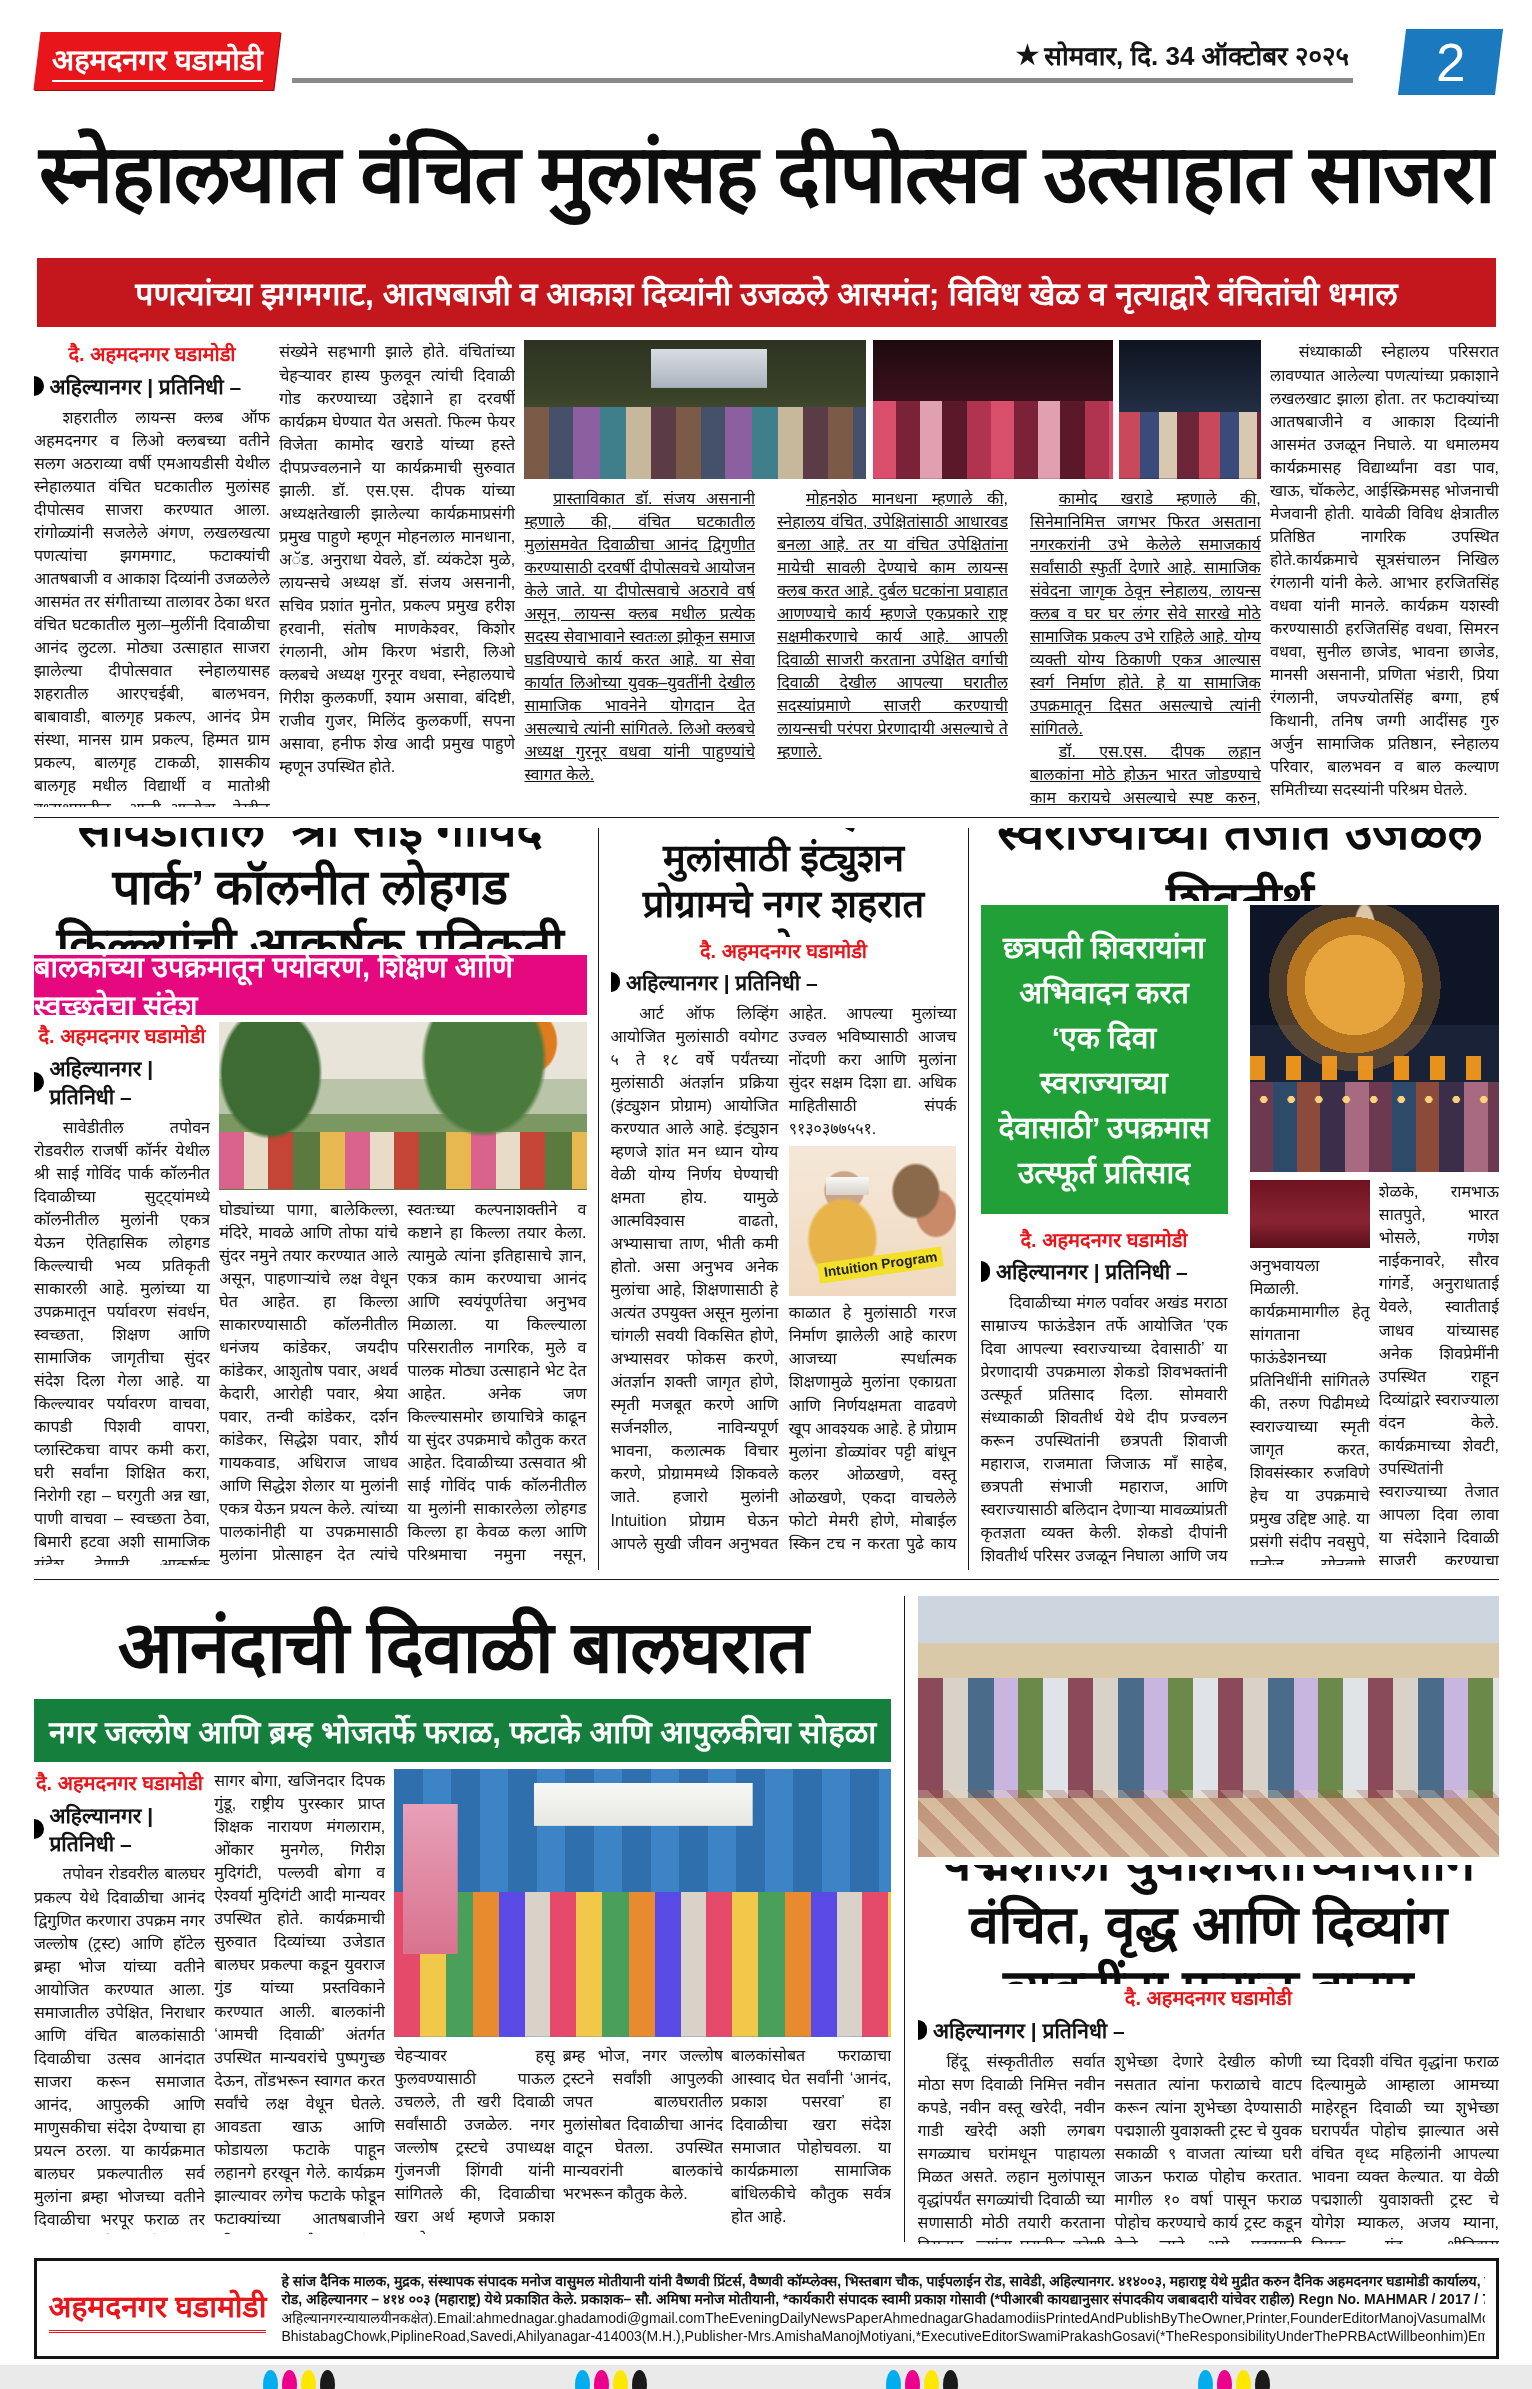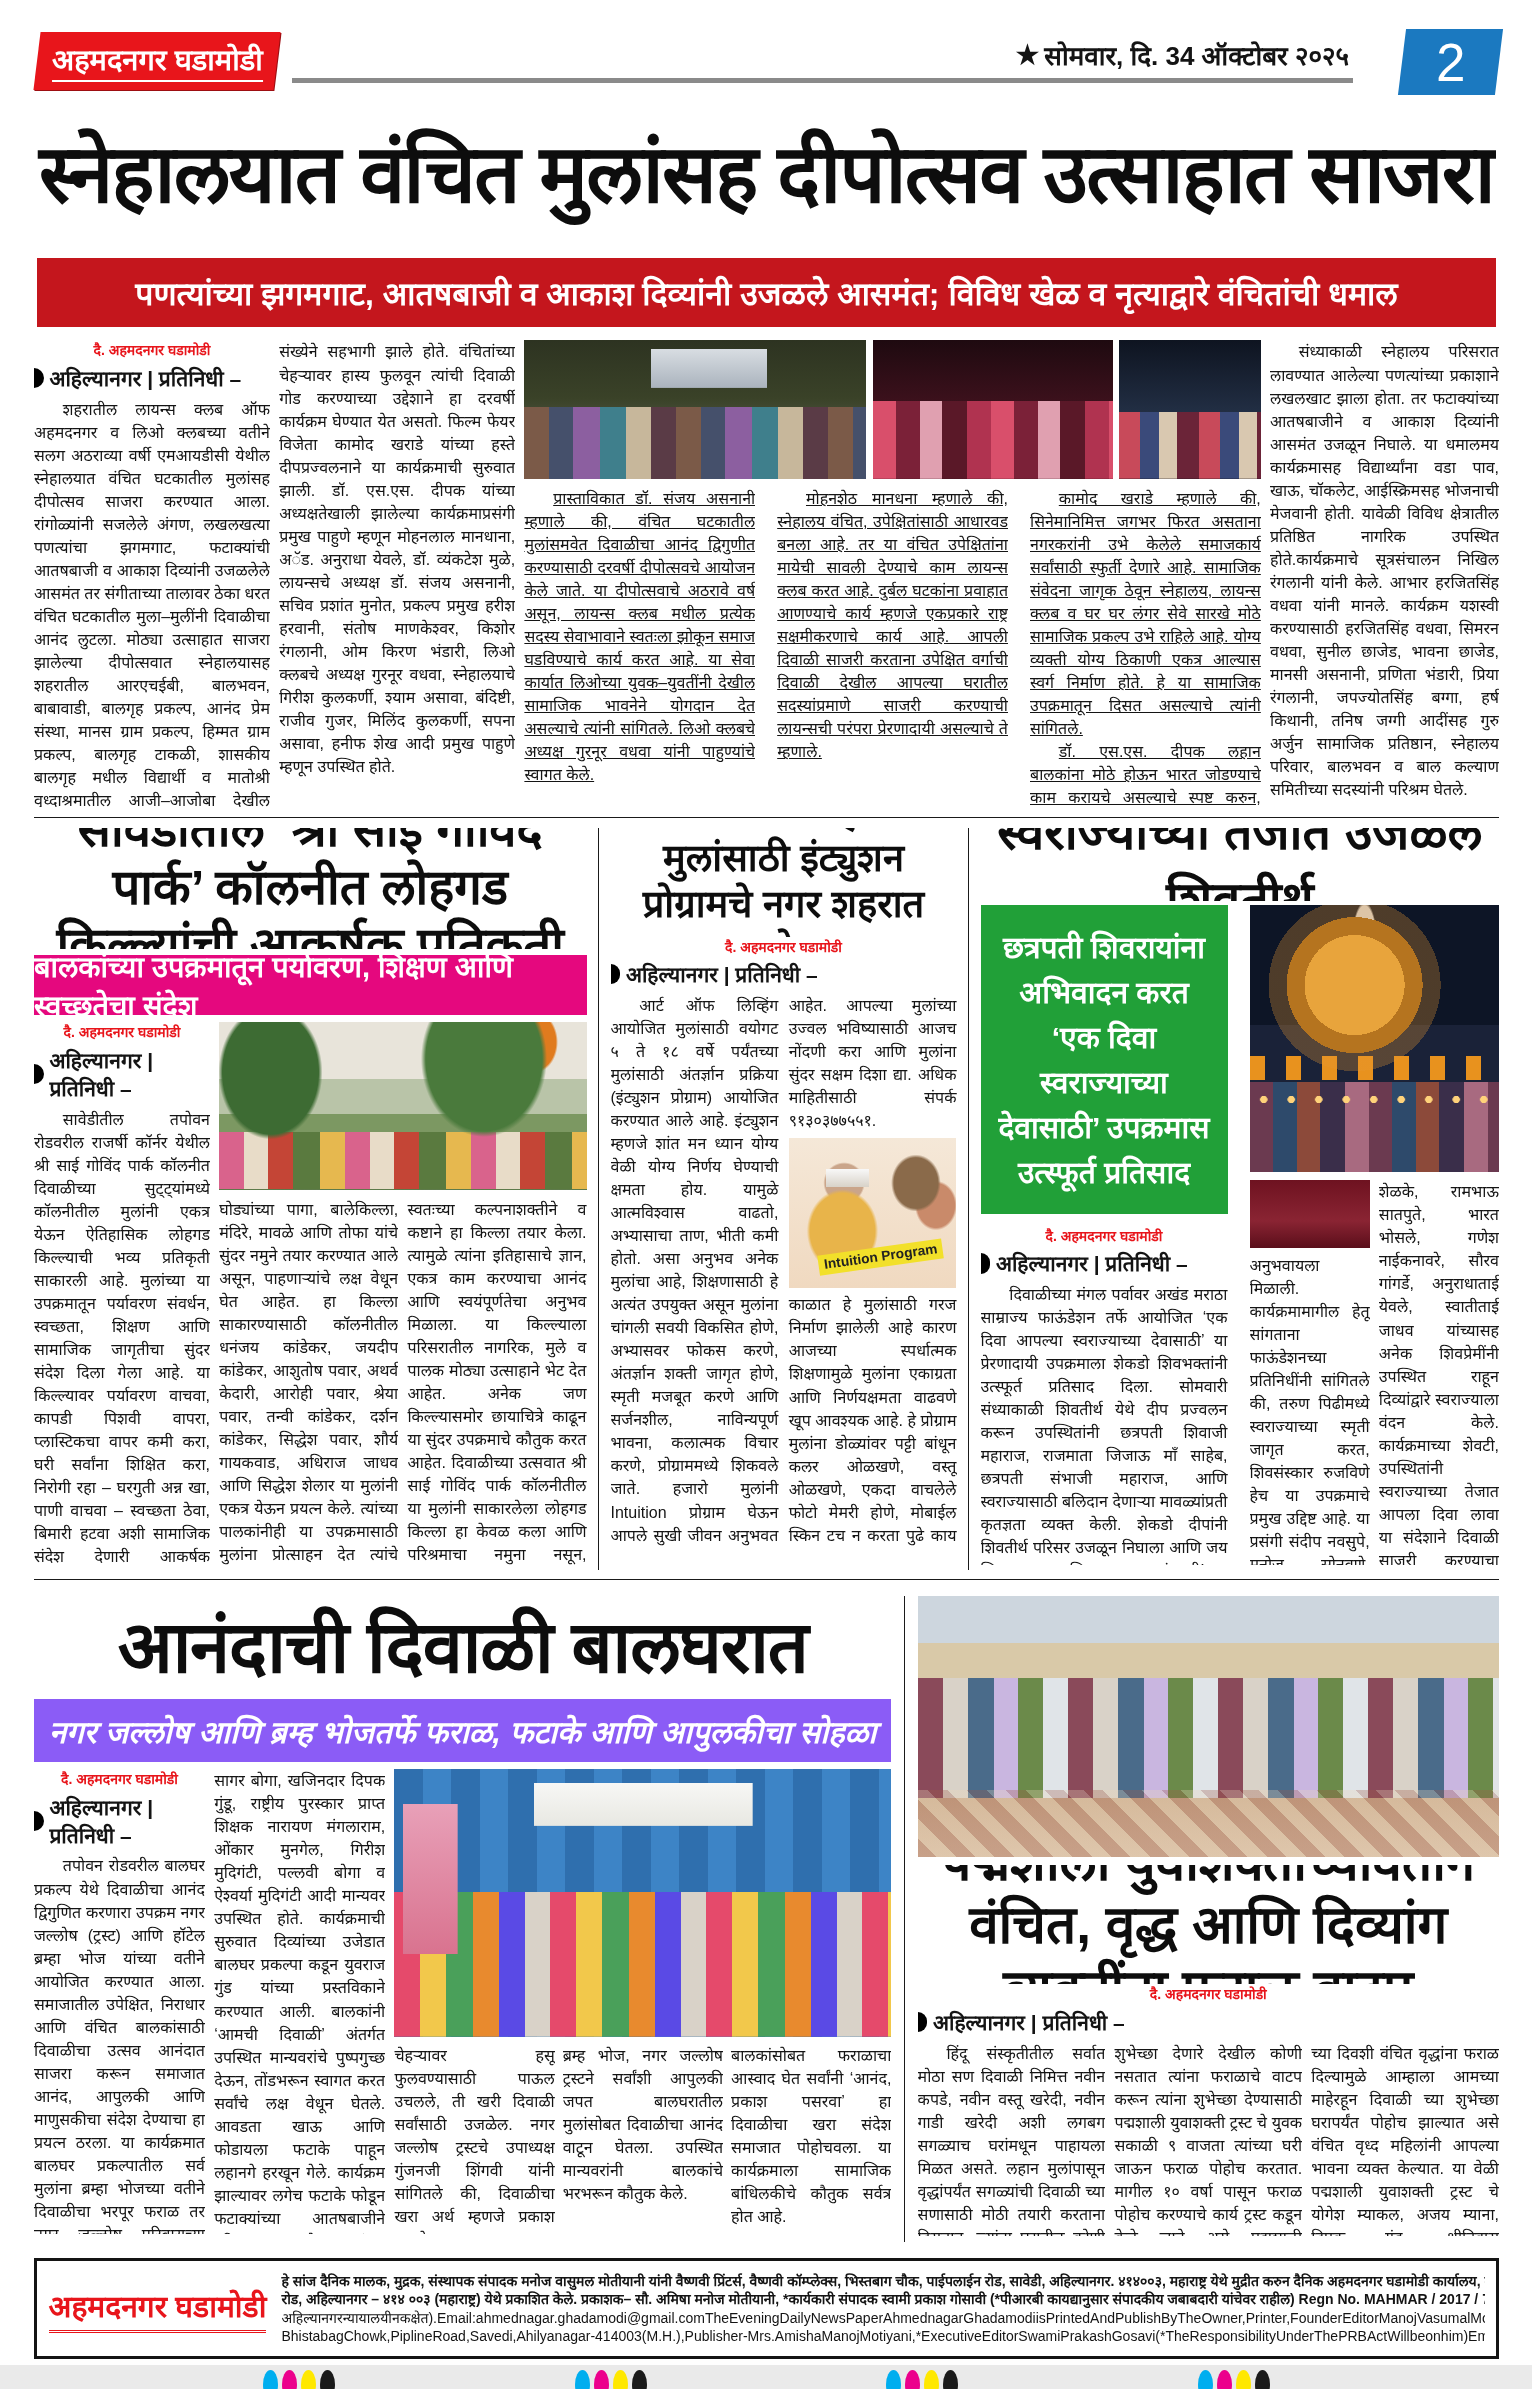--- a/index.html
+++ b/index.html
@@ -27,21 +27,21 @@
     position:absolute; right:0; top:-3.4px; width:97px; height:66px;
     background:#1b79c0; transform:skewX(-7deg);
     display:flex; align-items:center; justify-content:center;
   }
   .page-badge span { color:#fff; font-size:53px; font-weight:400; transform:skewX(7deg); }
   
   .hbox { display:flex; align-items:center; justify-content:center; text-align:center;
     font-weight:900; color:#0d0d0d; overflow:hidden; }
   .bar { display:flex; align-items:center; justify-content:center; text-align:left;
     color:#fff; font-weight:bold; overflow:hidden; }
-  .tag { color:#e8151b; font-weight:bold; font-size:14px; text-align:center; margin-bottom:4.6px; }
+  .tag { color:#e8151b; font-weight:bold; font-size:20px; text-align:center; margin-bottom:4.6px; }
   .byline { font-weight:bold; font-size:21px; margin-bottom:5.7px; display:flex; align-items:center; gap:5.7px; }
   .marker { width:9.7px; height:20.6px; background:#000; border-radius:0 10.3px 10.3px 0; flex:0 0 auto; }
   .bt { font-size:16px; line-height:1.44; text-align:justify; }
   .indent { text-indent:1.8em; }
   .clip { overflow:hidden; }
   .hdiv { height:1.7px; background:#1a1a1a; margin:9.2px 34px; }
   .photo { position:relative; width:100%; }
   
   .h1box { height:144px; margin:10.3px 37px 0; font-size:81px; line-height:1.15; letter-spacing:-1.7px; }
   .subbar { height:69px; margin:11.5px 37px 0; background:#c4161d; font-size:32px; padding:0 17px; }
@@ -109,21 +109,21 @@
       repeating-linear-gradient(90deg,#6b3a50 0 23px,#2e4a6b 23px 47px,#8c4a3a 47px 70px,#3a2e4a 70px 95px,#a86a80 95px 119px) 0 100%/100% 34% no-repeat,
       linear-gradient(180deg,#0d1526 0 45%,#1a2238 45% 70%,#241a28 100%); }
   .shiv-cols { flex:1 1 auto; display:flex; gap:9.2px; overflow:hidden; }
   .ph-shiv-strip { height:68px; margin-bottom:5.7px;
     background:linear-gradient(180deg,#6e1220,#8a2433 60%,#5a0e1a); }
   
   .row3 { margin:16px 34px; height:646px; display:flex; }
   .sec-balghar { flex:0 0 870px; padding-right:12.6px; }
   .sec-padma { flex:1 1 auto; padding-left:12.6px; border-left:1.7px solid #1a1a1a; min-width:0; }
   .bal-h { height:96px; font-size:72px; letter-spacing:-1.1px; }
-  .bal-bar { height:63px; margin:6.9px 0; background:#8b5cf6; font-size:31px;font-style:italic; }
+  .bal-bar { height:63px; margin:6.9px 0; background:#15803d; font-size:31px; }
   .bal-body { display:flex; gap:9.2px; height:465px; }
   .bal-c { flex:0 0 171px; }
   .bal-right { flex:1 1 auto; display:flex; flex-direction:column; gap:6.9px; min-width:0; }
   .ph-bal { height:291px;
     background:
       linear-gradient(#f7f7f5,#e8e8e2) 50% 6%/44% 16% no-repeat,
       linear-gradient(#e8a0b8,#d9738f) 2% 30%/11% 56% no-repeat,
       repeating-linear-gradient(90deg,#e54a6b 0 26px,#f2c84b 26px 52px,#4aa05a 52px 79px,#e88a2e 79px 105px,#5a4ae5 105px 131px,#d9d2c8 131px 156px) 0 100%/100% 54% no-repeat,
       repeating-linear-gradient(90deg,#2f6fae 0 29px,#3d84c6 29px 57px); }
   .bal-cols { flex:1 1 auto; display:flex; gap:8px; overflow:hidden; }

